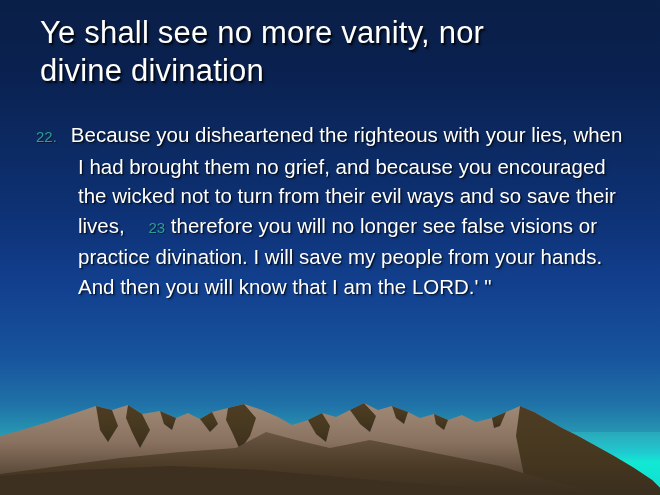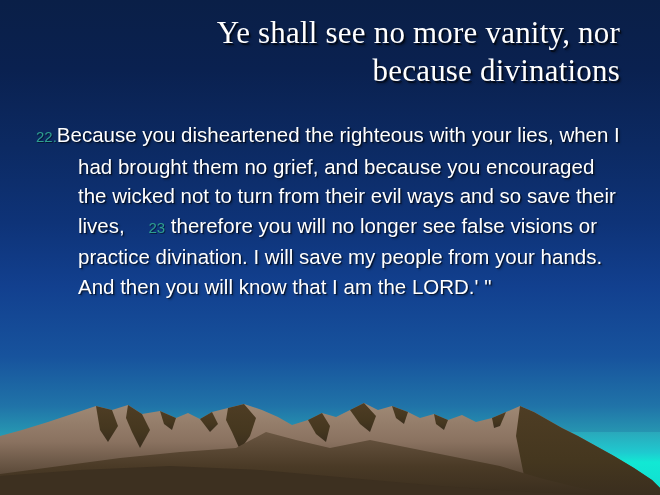--- a/index.html
+++ b/index.html
@@ -27,23 +27,22 @@
         #18e0d8 96%,
         #14ece0 100%);
   }
 
   
   #title-block {
     position: absolute;
     left: 40px;
     top: 14px;
     width: 580px;
-    text-align: right;
+    text-align: left;
     z-index: 5;
-    font-family: Liberation Serif, serif;
   }
   .title-line {
     color: #ffffff;
     font-size: 31px;
     line-height: 38px;
     letter-spacing: 0.2px;
     text-shadow: 1.5px 1.5px 0px rgba(0,0,0,0.55),
                  2.5px 2.5px 2px rgba(0,0,0,0.35);
     white-space: nowrap;
   }
@@ -64,20 +63,21 @@
     padding-left: 42px;
     text-shadow: 1.3px 1.3px 0px rgba(0,0,0,0.5),
                  2px 2px 2px rgba(0,0,0,0.3);
   }
   .verse-num {
     color: #2e9e8f;
     font-size: 15px;
     text-shadow: 1px 1px 0px rgba(0,0,0,0.45);
   }
   .verse-num-lead {
+    margin-right: 14px;
   }
   .verse-num-inline {
     margin-left: 18px;
   }
 
   
   #landscape {
     position: absolute;
     left: 0;
     bottom: 0;
@@ -145,20 +145,20 @@
                L500,96 L540,108 L580,118 L620,125 L0,125 L0,104 L60,96
                L120,88 L180,82 Z" fill="url(#mtnBase)"></path>
 
       <path d="M0,106 L80,100 L170,96 L260,100 L350,108 L440,116 L530,122
                L600,125 L660,125 L660,125 L0,125 Z" fill="#3d3020"></path>
     </svg>
   </div>
 
   <div id="title-block">
     <div class="title-line">Ye shall see no more vanity, nor</div>
-    <div class="title-line">because divinations</div>
+    <div class="title-line">divine divination</div>
   </div>
 
   <div id="body-block">
     <div id="body-paragraph"><span class="verse-num verse-num-lead">22.</span><span>Because you disheartened the righteous with your lies, when I had brought them no grief, and because you encouraged the wicked not to turn from their evil ways and so save their lives,</span> <span class="verse-num verse-num-inline">23</span> <span>therefore you will no longer see false visions or practice divination. I will save my people from your hands. And then you will know that I am the LORD.' "</span></div>
   </div>
 
 </div>
 
 </body></html>

